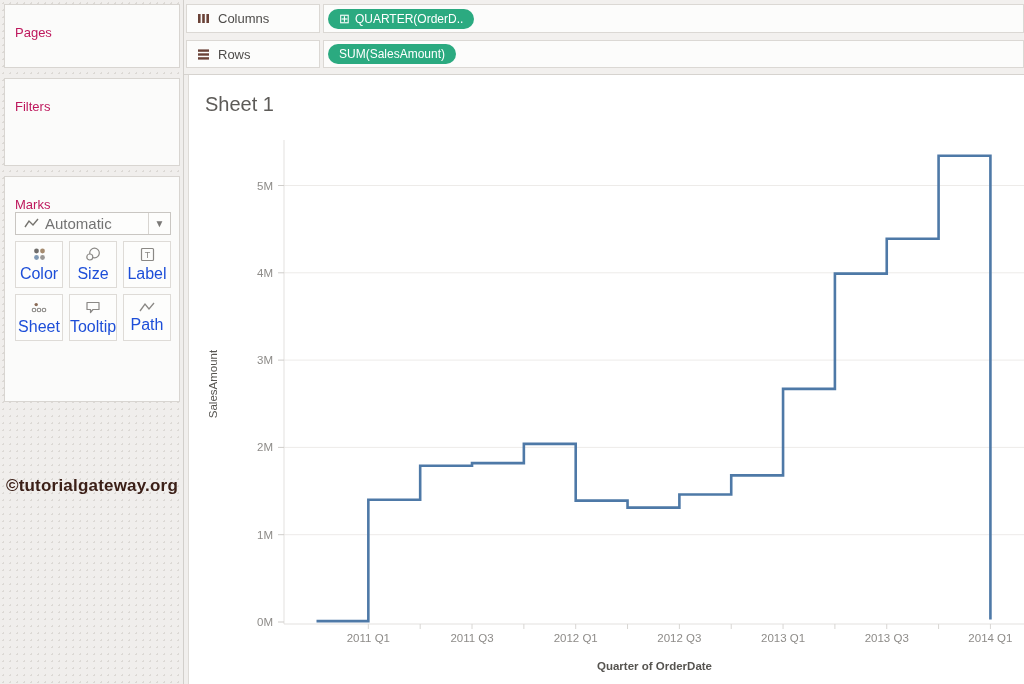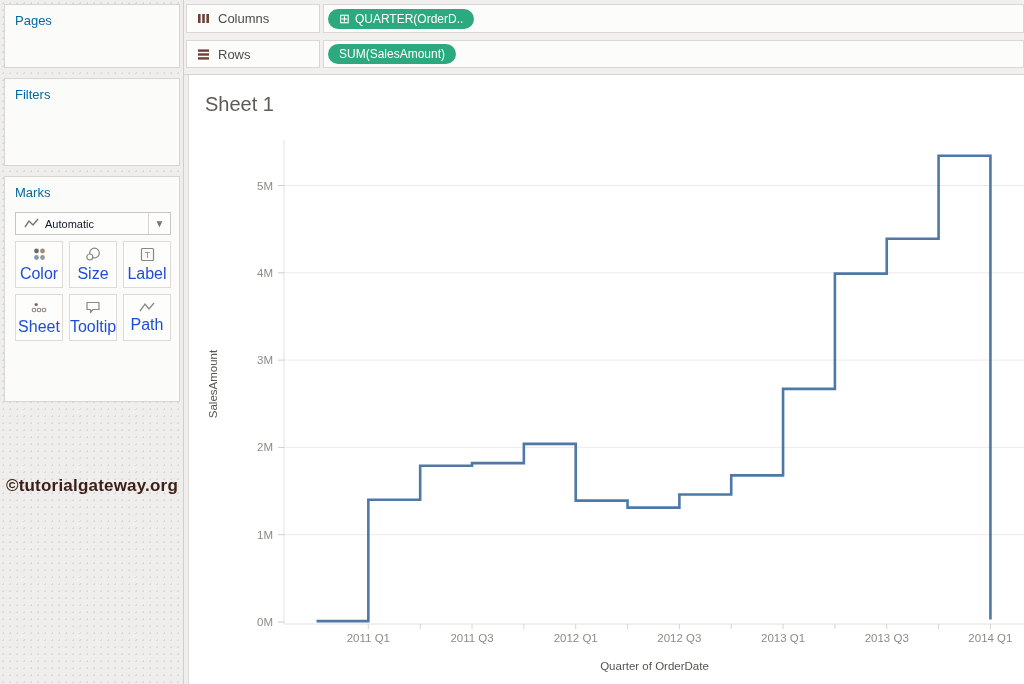--- a/index.html
+++ b/index.html
@@ -7,28 +7,28 @@
   body { font-family:"Liberation Sans", sans-serif; background:#f1efed; position:relative; overflow:hidden; }
   #app { position:absolute; inset:0; width:1024px; height:684px; }
 
   
   .sidebar { position:absolute; left:0; top:0; width:184px; height:684px;
     background-color:#f0eeec;
     background-image:radial-gradient(#dcd9d5 1px, transparent 1px);
     background-size:7px 7px; border-right:1px solid #d2cfcb; }
   .card { position:absolute; left:4px; width:176px; background:#fbfbfa;
     border:1px solid #d8d5d1; }
-  .card-label { color:#0369a1; font-size:13px; padding:8px 0 0 10px; }
+  .card-label { color:#be185d; font-size:13px; padding:20px 0 0 10px; }
   .card.pages   { top:4px;   height:64px; }
   .card.filters { top:78px;  height:88px; }
   .card.marks   { top:176px; height:226px; }
 
   .marktype-dd { position:absolute; left:10px; top:35px; width:156px; height:23px;
     background:#fdfdfc; border:1px solid #c9c6c2; display:flex; align-items:center; }
-  .marktype-dd .dd-label { flex:1; font-size:11px; color:#0f172a; padding-left:6px; }
+  .marktype-dd .dd-label { flex:1; font-size:15px; color:#737373; padding-left:6px; }
   .marktype-dd .dd-caret { width:22px; height:100%; border-left:1px solid #d8d5d1;
     display:flex; align-items:center; justify-content:center; color:#7a7876; font-size:10px; }
   .zig { margin-left:8px; }
 
   .marks-grid { position:absolute; left:10px; top:64px; width:156px;
     display:grid; grid-template-columns:repeat(3,48px); grid-auto-rows:47px; gap:6px; }
   .mark-btn { background:#fdfdfc; border:1px solid #dedbd7; display:flex;
     flex-direction:column; align-items:center; justify-content:center; gap:3px; }
   .mark-btn span.lbl { font-size:16px; color:#1d4ed8;text-align:right; }
 
@@ -53,21 +53,21 @@
 
   
   .chart-card { position:absolute; left:188px; top:75px; width:840px; height:609px;
     background:#ffffff; border-left:1px solid #dedbd7; }
   .sheet-title { position:absolute; left:16px; top:18px; font-size:20px; font-weight:300;
     color:#5d5b58; }
   .y-axis-title { position:absolute; left:12px; top:303px; transform:rotate(-90deg);
     transform-origin:center; font-size:11.5px; color:#565450; width:100px; margin-left:-38px;
     text-align:center; }
   .x-axis-title { position:absolute; left:95px; top:585px; width:741px; text-align:center;
-    font-size:11.5px; color:#565450; }
+    font-size:11.5px; color:#565450;font-weight:bold; }
   svg text.tick-label { font-size:11.5px; fill:#8d8b88; }
 </style>
 </head>
 <body>
 
 <div id="app">
 
   <div class="sidebar">
 
     <div class="card pages">

